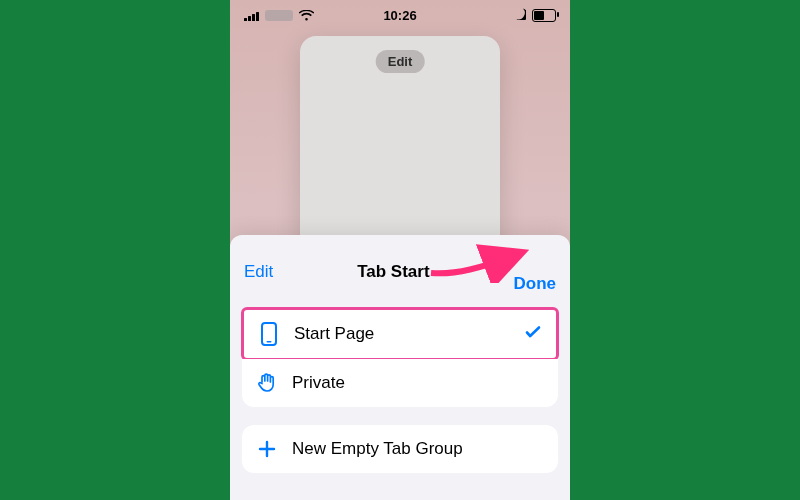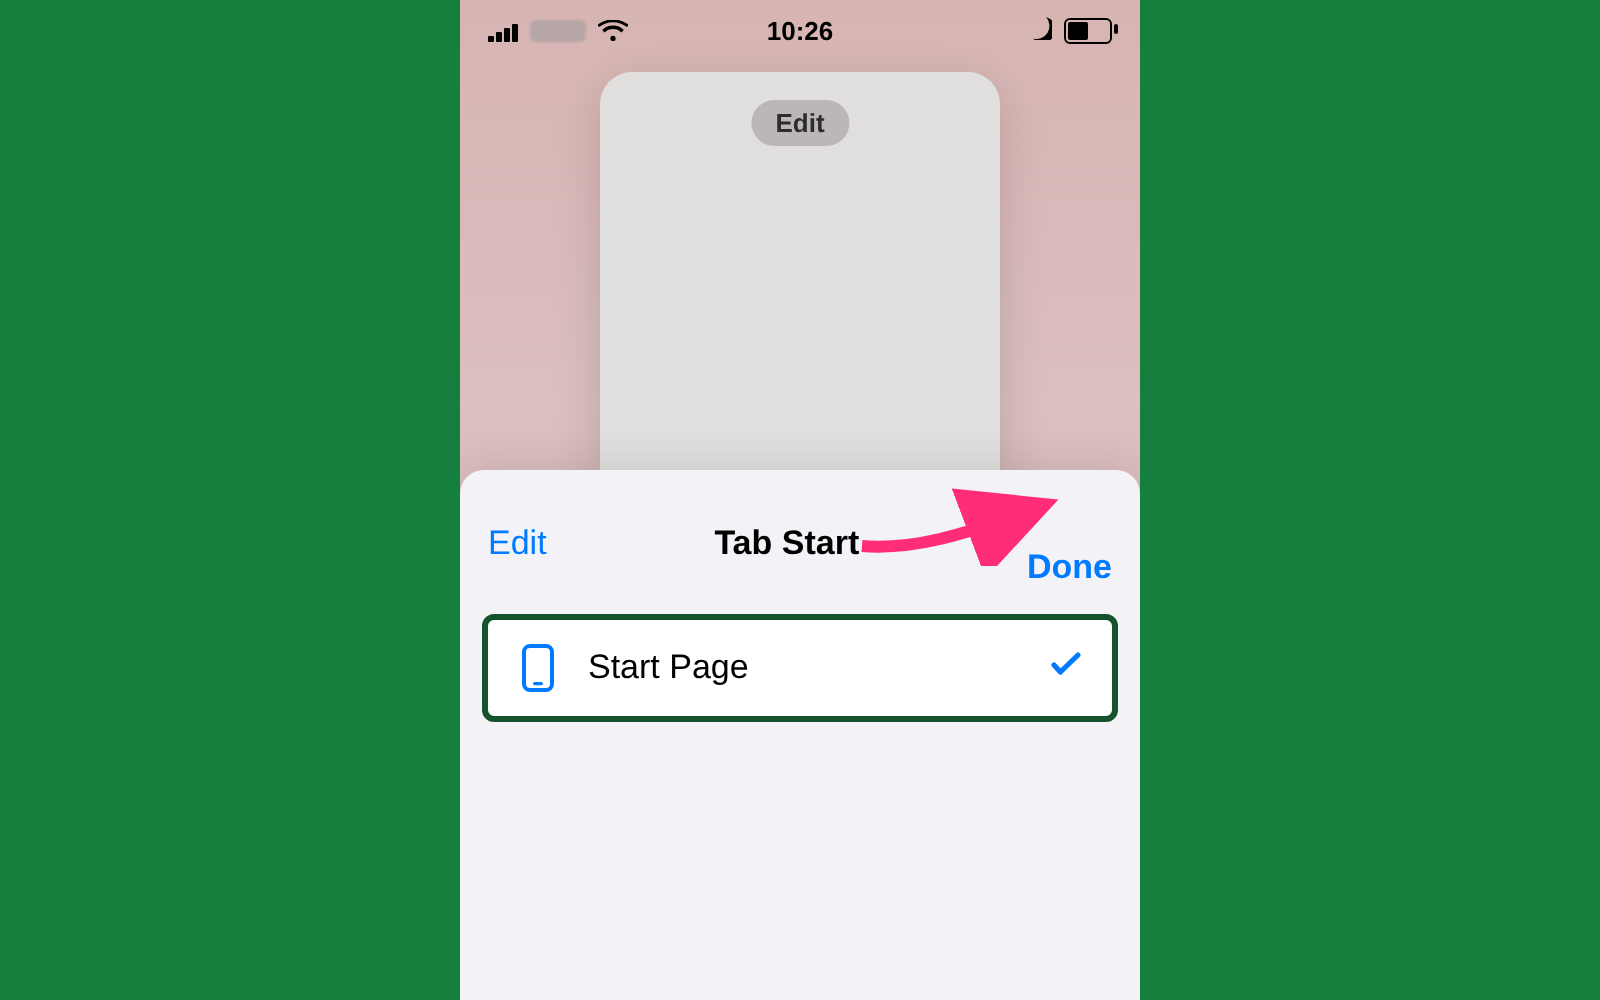--- a/index.html
+++ b/index.html
@@ -135,21 +135,21 @@
     height: 48px;
     padding: 0 14px;
     gap: 14px;
     position: relative;
   }
   .row .icon { width: 22px; display:flex; justify-content:center; }
   .row .label { flex: 1; font-size: 17px; color: #000; }
   .row .trailing { color:#007aff; font-size: 18px; font-weight:700; }
 
   .highlight-box {
-    border: 3px solid #14532d;
+    border: 3px solid #ec4899;
     border-radius: 6px;
     margin: -1px;
   }
 
   
   .arrow {
     position: absolute;
     pointer-events: none;
   }
 </style>
@@ -217,17 +217,37 @@
           </span>
           <span class="label">Start Page</span>
           <span class="trailing">
             <svg width="18" height="18" viewBox="0 0 18 18">
                 <path d="M3 9.5l3.2 3.5L15 4.5" fill="none" stroke="#007aff" stroke-width="2.6" stroke-linecap="round" stroke-linejoin="round"></path>
               </svg>
           </span>
         </div>
       </div>
 
-
+      <div class="group" style="border-top-left-radius:0;border-top-right-radius:0;margin-top:0;">
+        <div class="row">
+          <span class="icon">
+            <svg width="20" height="22" viewBox="0 0 20 22">
+                <path d="M5 10V5a1.4 1.4 0 1 1 2.8 0V9M7.8 9V3.6a1.4 1.4 0 1 1 2.8 0V9M10.6 9V4.2a1.4 1.4 0 1 1 2.8 0V10M13.4 10V6a1.4 1.4 0 1 1 2.8 0v6.5c0 3.6-2.5 6.5-6.3 6.5-2.6 0-4.1-1-5.6-3.2L2 12.4c-.6-1 .5-2.2 1.6-1.6L5 11.5" fill="none" stroke="#007aff" stroke-width="1.7" stroke-linecap="round" stroke-linejoin="round"></path>
+              </svg>
+          </span>
+          <span class="label">Private</span>
+        </div>
+      </div>
+
+      <div class="group">
+        <div class="row">
+          <span class="icon">
+            <svg width="18" height="18" viewBox="0 0 18 18">
+                <path d="M9 2v14M2 9h14" stroke="#007aff" stroke-width="2.4" stroke-linecap="round"></path>
+              </svg>
+          </span>
+          <span class="label">New Empty Tab Group</span>
+        </div>
+      </div>
 
     </div>
   </div>
 </div>
 
 </body></html>

